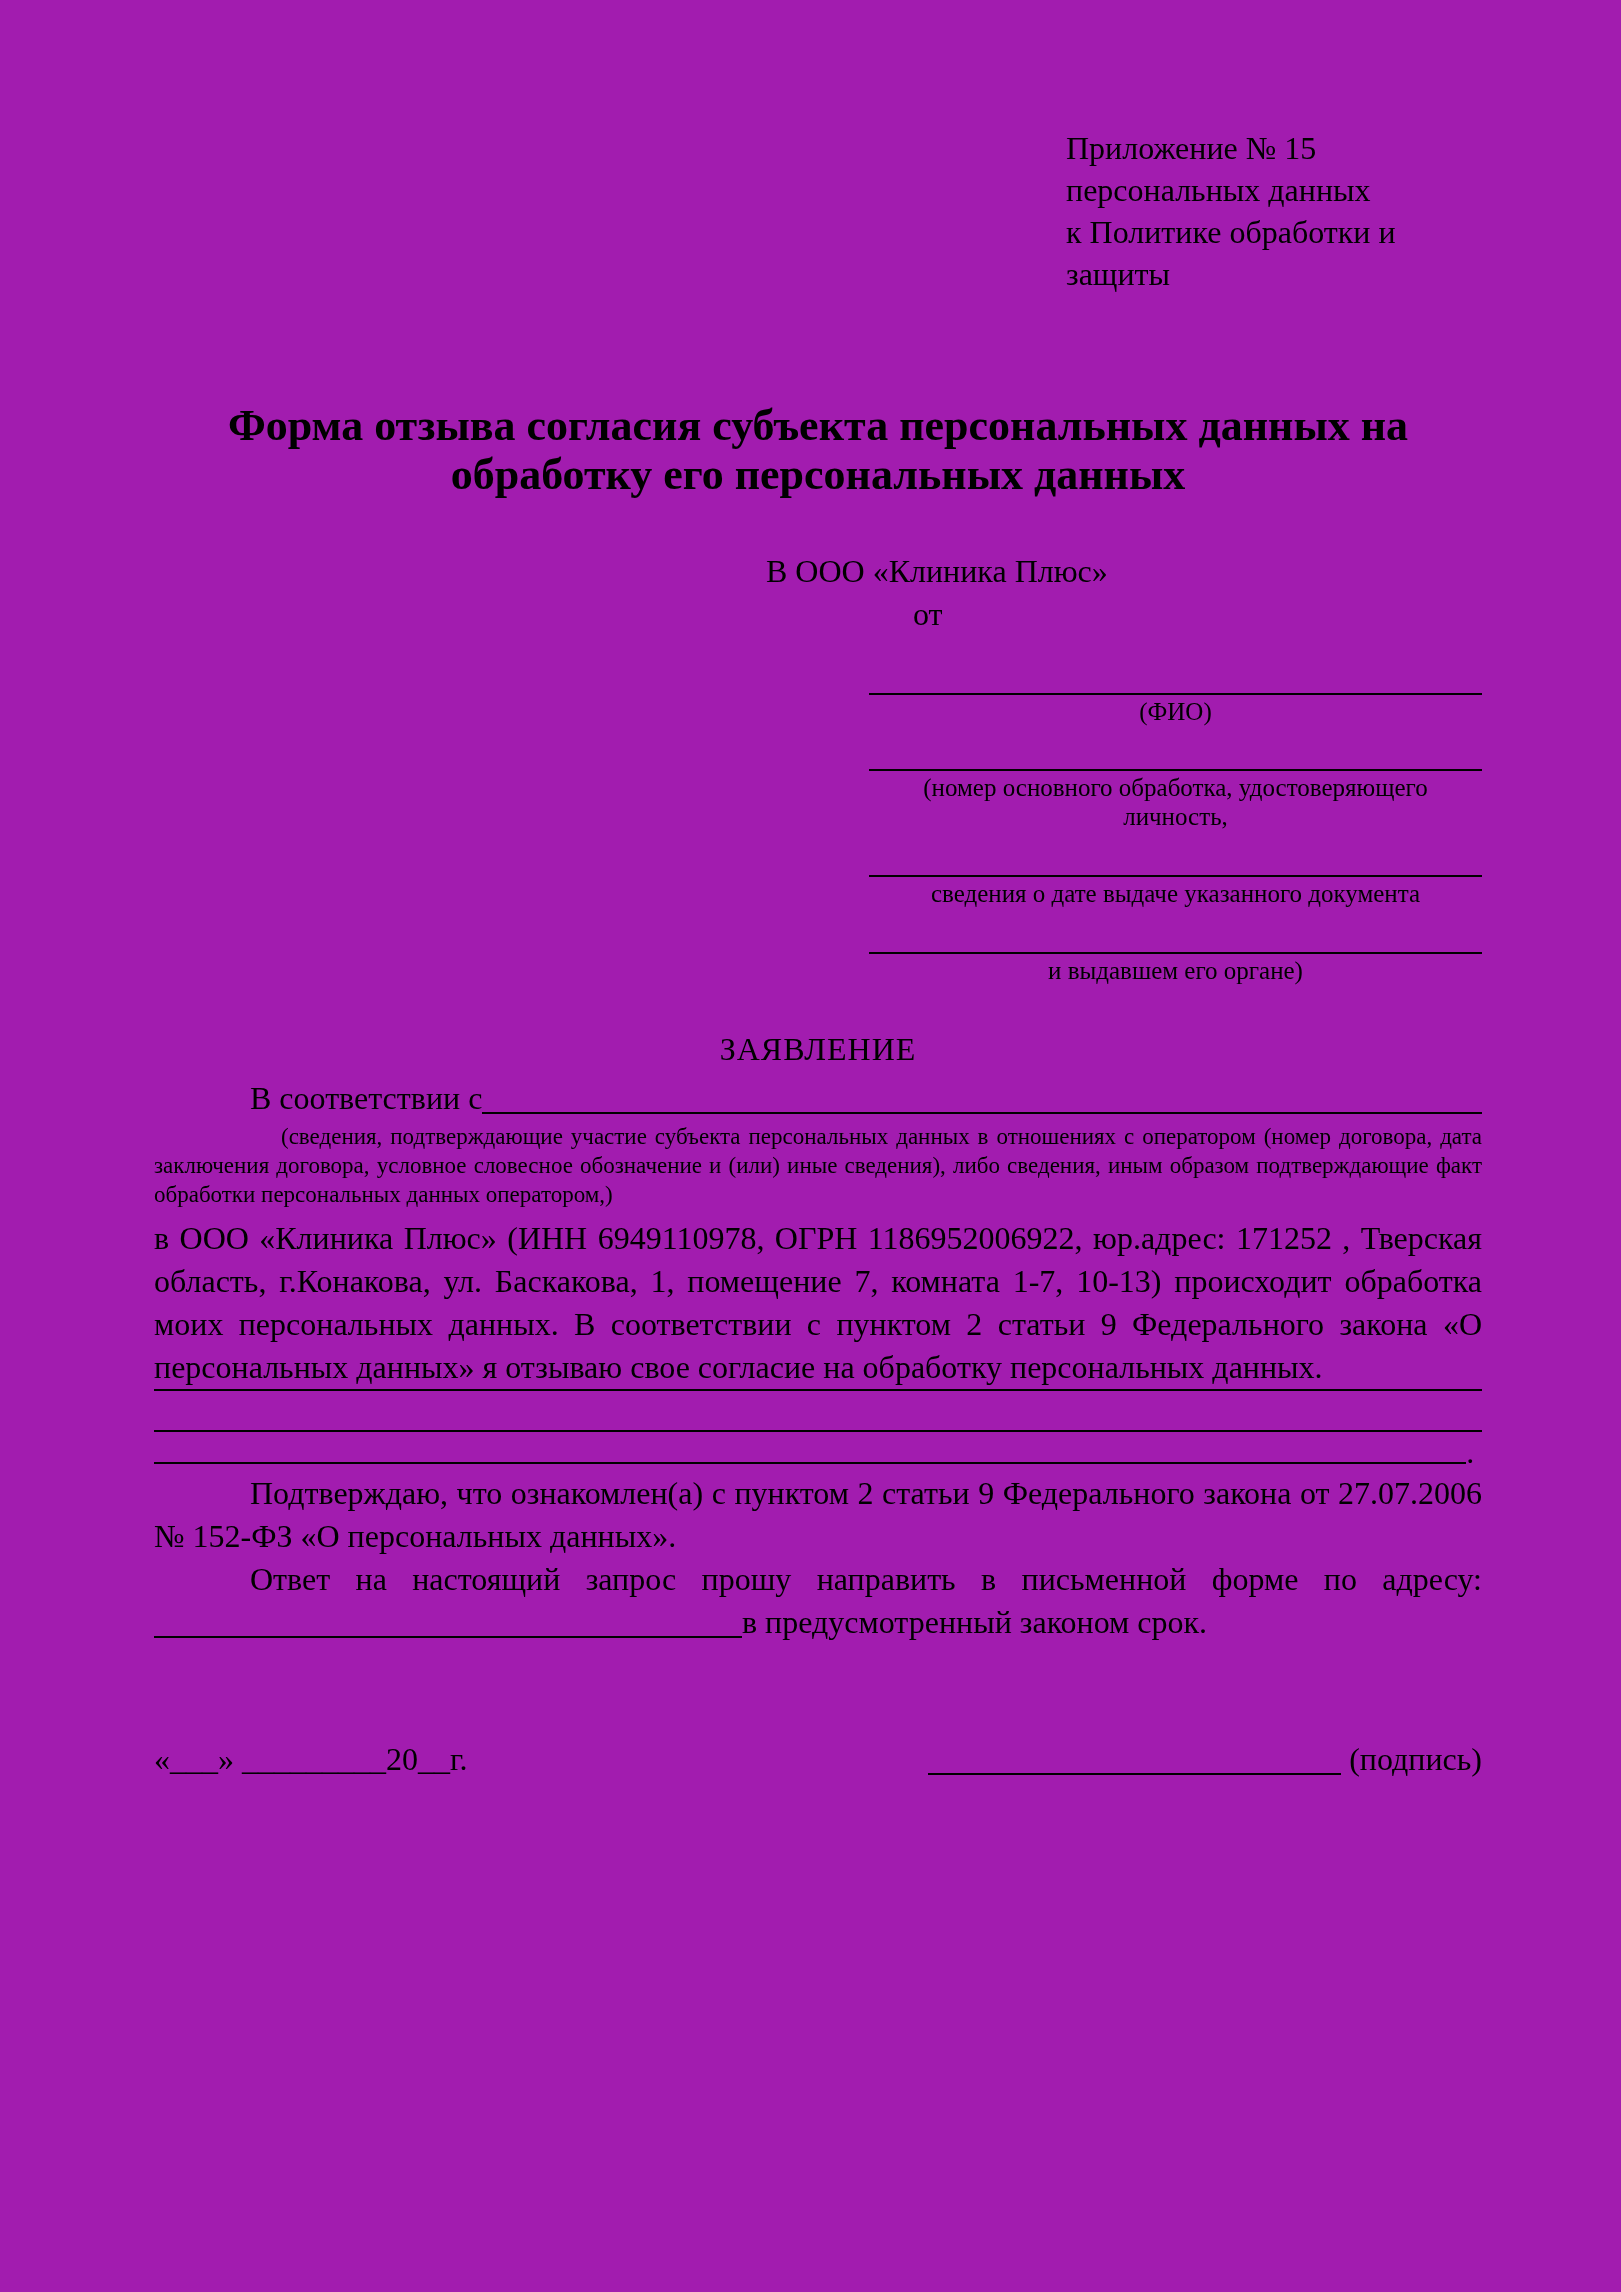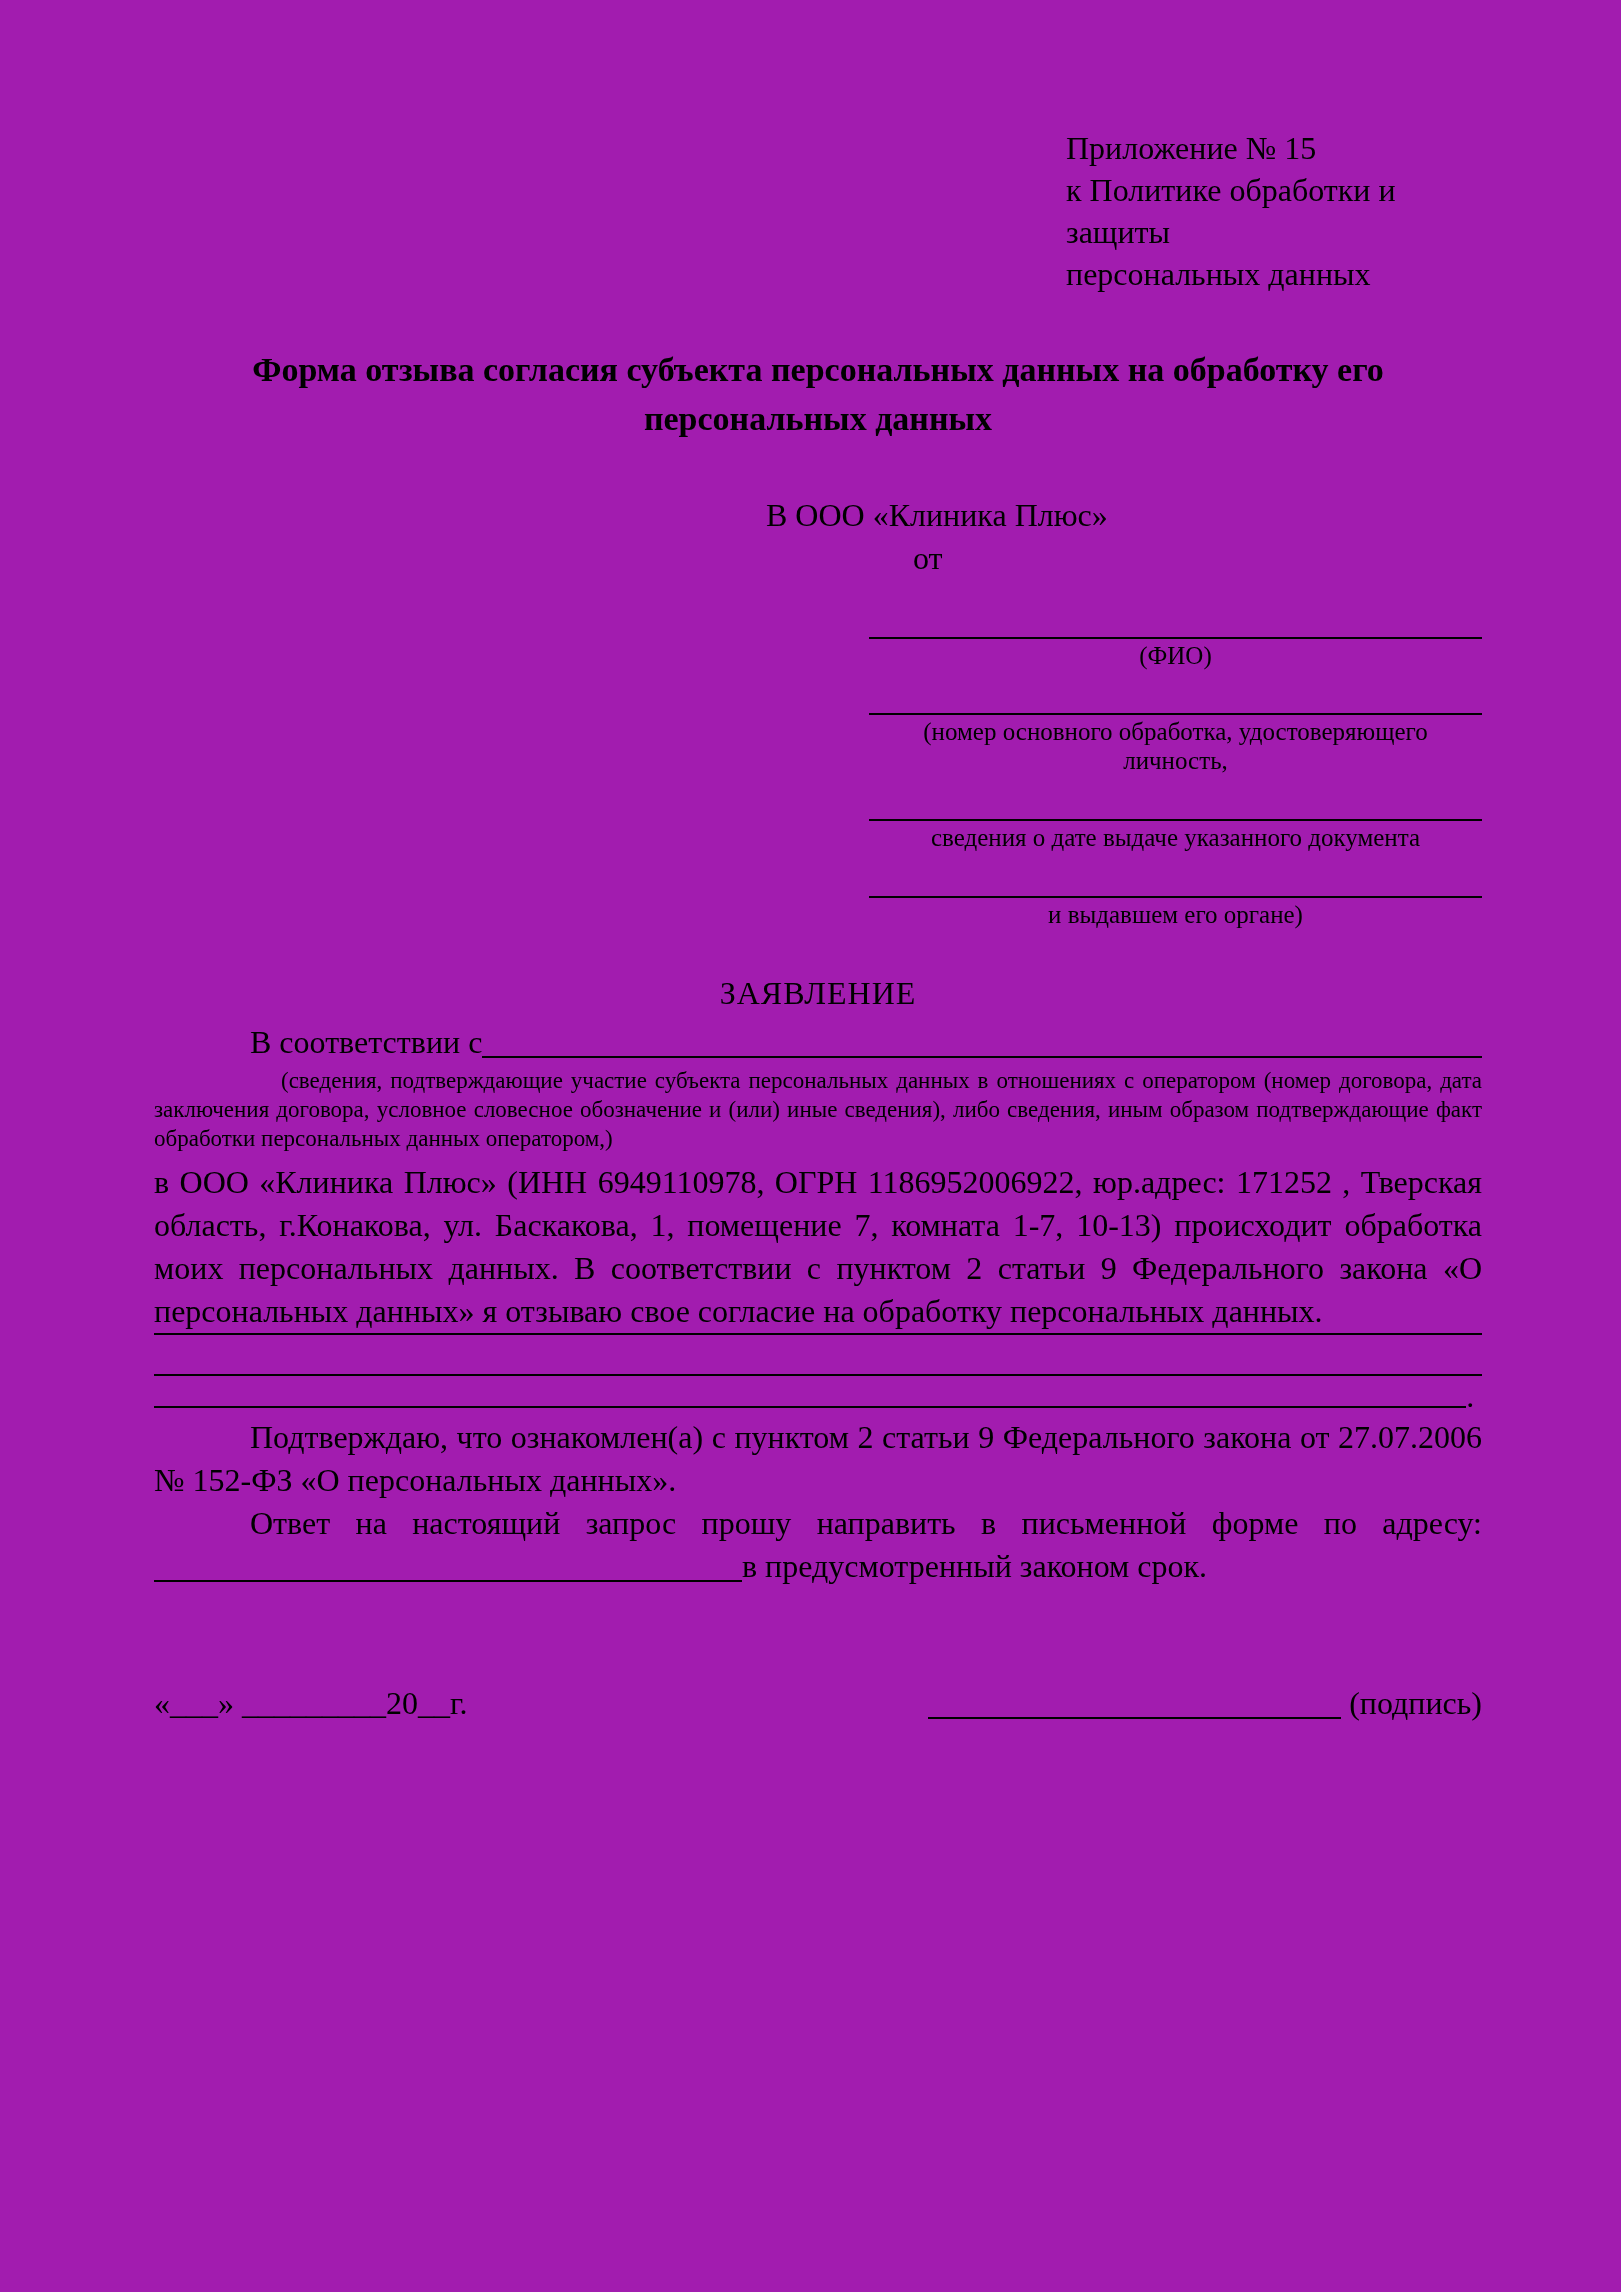--- a/index.html
+++ b/index.html
@@ -12,24 +12,24 @@
     padding:127px 139px 0 154px;
     font-family:"Liberation Serif","DejaVu Serif",serif;
     font-size:32px;
     line-height:43px;
     margin:0 auto;
   }
   
   .appendix{margin-left:912px;line-height:42px;}
   
   .doc-title{
-    margin-top:50px;
+    margin-top:106px;
     text-align:center;
     font-weight:bold;
-    font-size:34px;
+    font-size:44px;
     line-height:49px;
     padding:0 9.8px;
   }
   
   .addressee{margin-top:51px;width:716px;margin-left:auto;}
   .addr-to{padding-left:0;}
   .addr-from{padding-left:147px;}
   .fields{margin-left:103px;width:613px;margin-top:21.6px;}
   .field{margin-bottom:8.8px;}
   .field .blankline{border-bottom:2px solid #000;height:35px;}
@@ -87,22 +87,22 @@
   .sig-group .fill{margin-bottom:5.9px;}
   .sig-group .sig-caption{white-space:nowrap;}
 </style>
 </head>
 <body>
 
 <div class="page">
 
   <div class="appendix">
     <div>Приложение № 15</div>
+    <div>персональных данных</div>
     <div>к Политике обработки и защиты</div>
-    <div>персональных данных</div>
   </div>
 
   <div class="doc-title">Форма отзыва согласия субъекта персональных данных на обработку его персональных данных</div>
 
   <div class="addressee">
     <div class="addr-to">В ООО «Клиника Плюс»</div>
     <div class="addr-from">от</div>
 
     <div class="fields">
       <div class="field">

